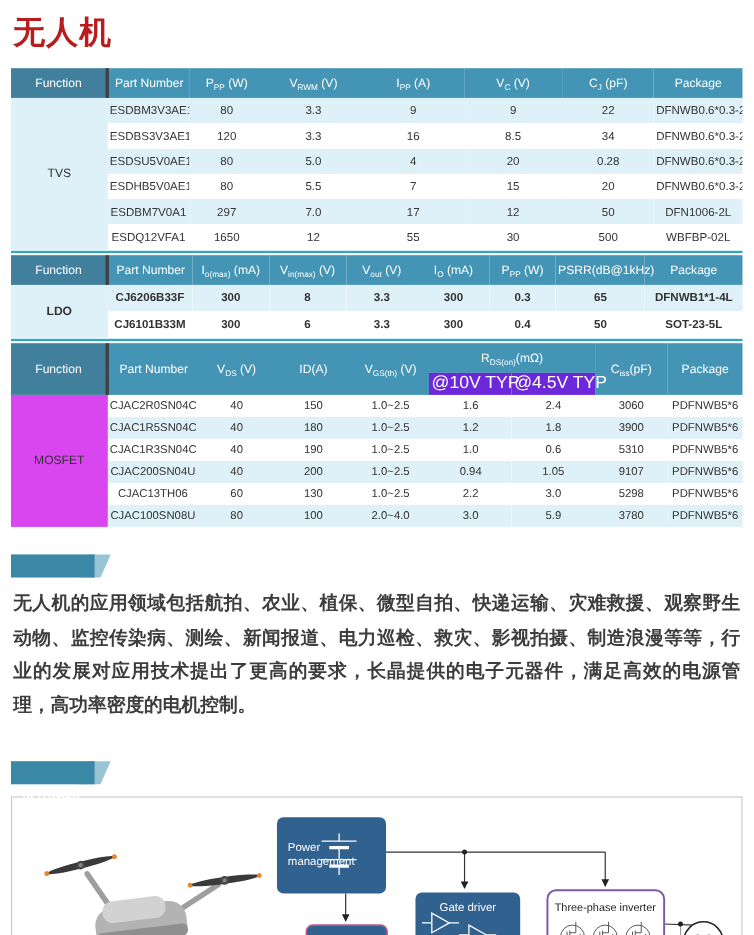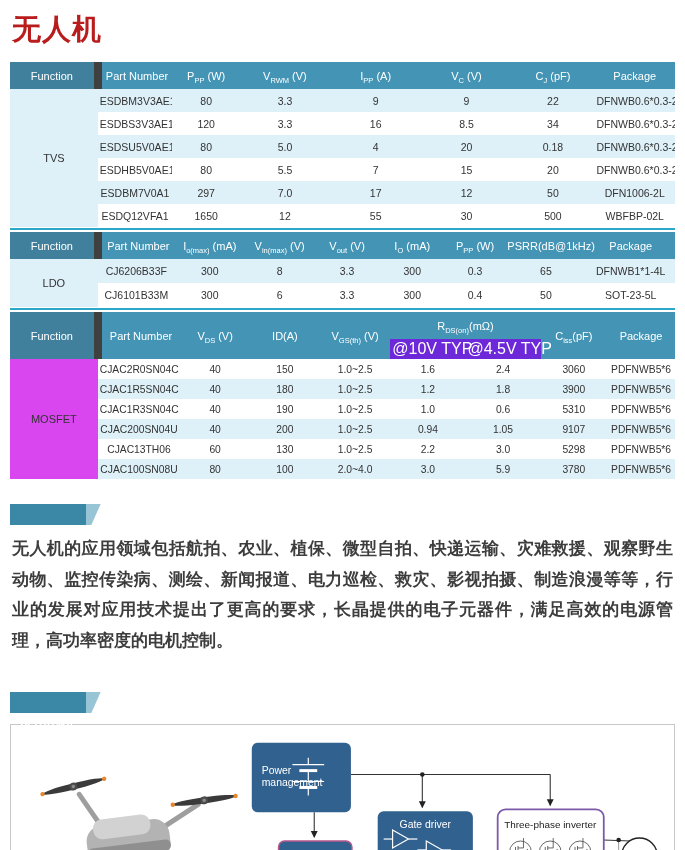--- a/index.html
+++ b/index.html
@@ -1,27 +1,27 @@
 <!DOCTYPE html>
 <html><head>
 <meta charset="utf-8">
 <style>
   html,body{margin:0;padding:0;background:#fff;}
   body{width:685px;height:850px;font-family:"Liberation Sans",sans-serif;color:#333;overflow:hidden;}
   .page{padding:6px 10px 0 10px;}
   h1.title{color:#b91c1c;font-size:29px;font-weight:800;margin:4px 0 12px 2px;letter-spacing:1px;}
   table.spec{border-collapse:collapse;table-layout:fixed;width:665px;font-size:10.5px;color:#333;}
   table.spec th{background:#4495B5;color:#fff;font-weight:400;font-size:11px;height:25px;padding:1px 2px;text-align:center;white-space:nowrap;}
-  table.spec th.fnhead{background:#40809D;border-right:8px solid #404040;}
+  table.spec th.fnhead{background:#40809D;border-right:3px solid #404040;}
   table.spec tr.subrow th{background:#6d28d9;height:16px;font-size:16px;}
   table.spec td{text-align:center;height:21px;padding:1px 2px;white-space:nowrap;overflow:hidden;}
   table.spec tr.stripe td{background:#DEF0F8;}
   table.spec td.fn{background:#d946ef;font-size:11px;}
   table.spec sub{font-size:7.5px;line-height:0;}
-  table.t-ldo td{height:22px;}
+  table.t-ldo td{height:22px;font-weight:bold;}
   table.t-mosfet td{height:18px;font-size:10.3px;}
   .rule{height:2px;background:#2BA8C8;width:665px;margin:1px 0 2px 0;}
   .badge{display:flex;width:max-content;height:21px;}
   .badge-main{background:#3A87A6;color:#fff;font-weight:700;font-size:13.5px;padding:21px 12px 0 10px;position:relative;z-index:2;}
   .badge-tail{width:20px;background:#98C5D6;transform:skewX(-24deg);margin-left:-10px;z-index:1;}
   .badge.intro{margin:25px 0 9px 0;}
   .badge.circuit{margin:36px 0 11px 0;}
   .intro-text{font-size:17px;line-height:1.8;color:#3d3d3d;font-weight:600;margin:0 2px;text-align:justify;}
   .diagram-wrap{border:1px solid #c8c8c8;width:663px;height:236px;background:#fff;}
   svg text{font-family:"Liberation Sans",sans-serif;}
@@ -75,21 +75,21 @@
           <td>8.5</td>
           <td>34</td>
           <td>DFNWB0.6*0.3-2L</td>
         </tr>
         <tr class="stripe">
           <td>ESDSU5V0AE1</td>
           <td>80</td>
           <td>5.0</td>
           <td>4</td>
           <td>20</td>
-          <td>0.18</td>
+          <td>0.28</td>
           <td>DFNWB0.6*0.3-2L</td>
         </tr>
         <tr>
           <td>ESDHB5V0AE1</td>
           <td>80</td>
           <td>5.5</td>
           <td>7</td>
           <td>15</td>
           <td>20</td>
           <td>DFNWB0.6*0.3-2L</td>

